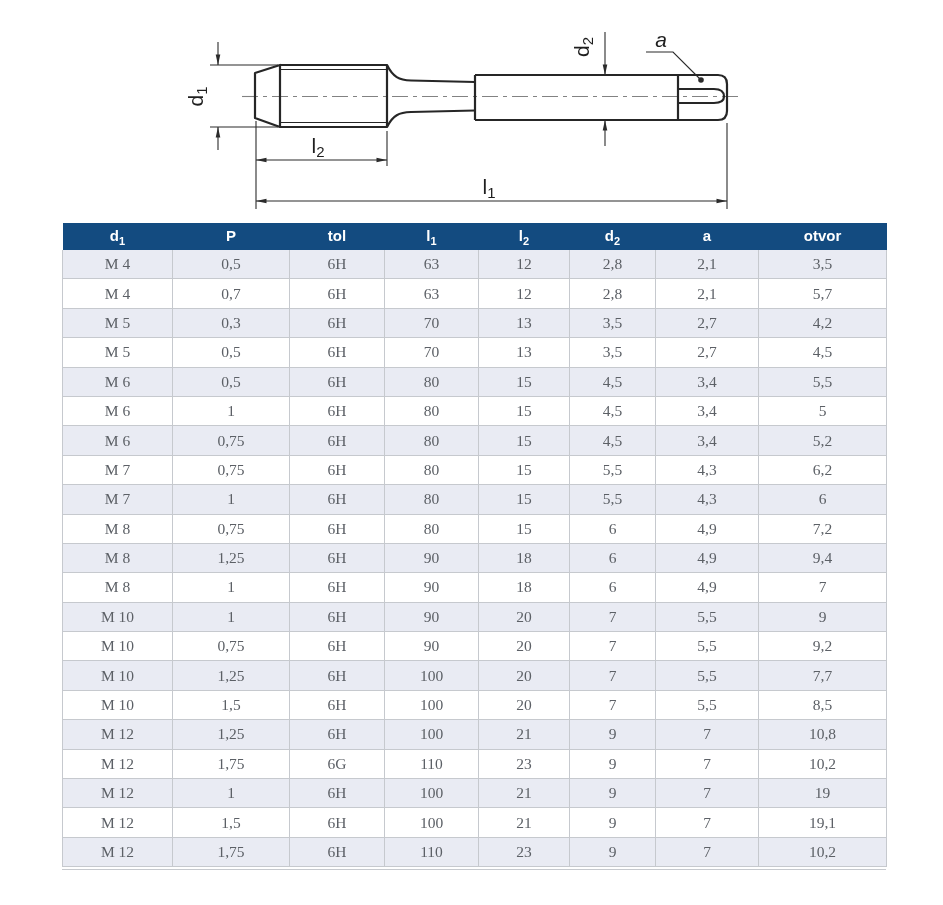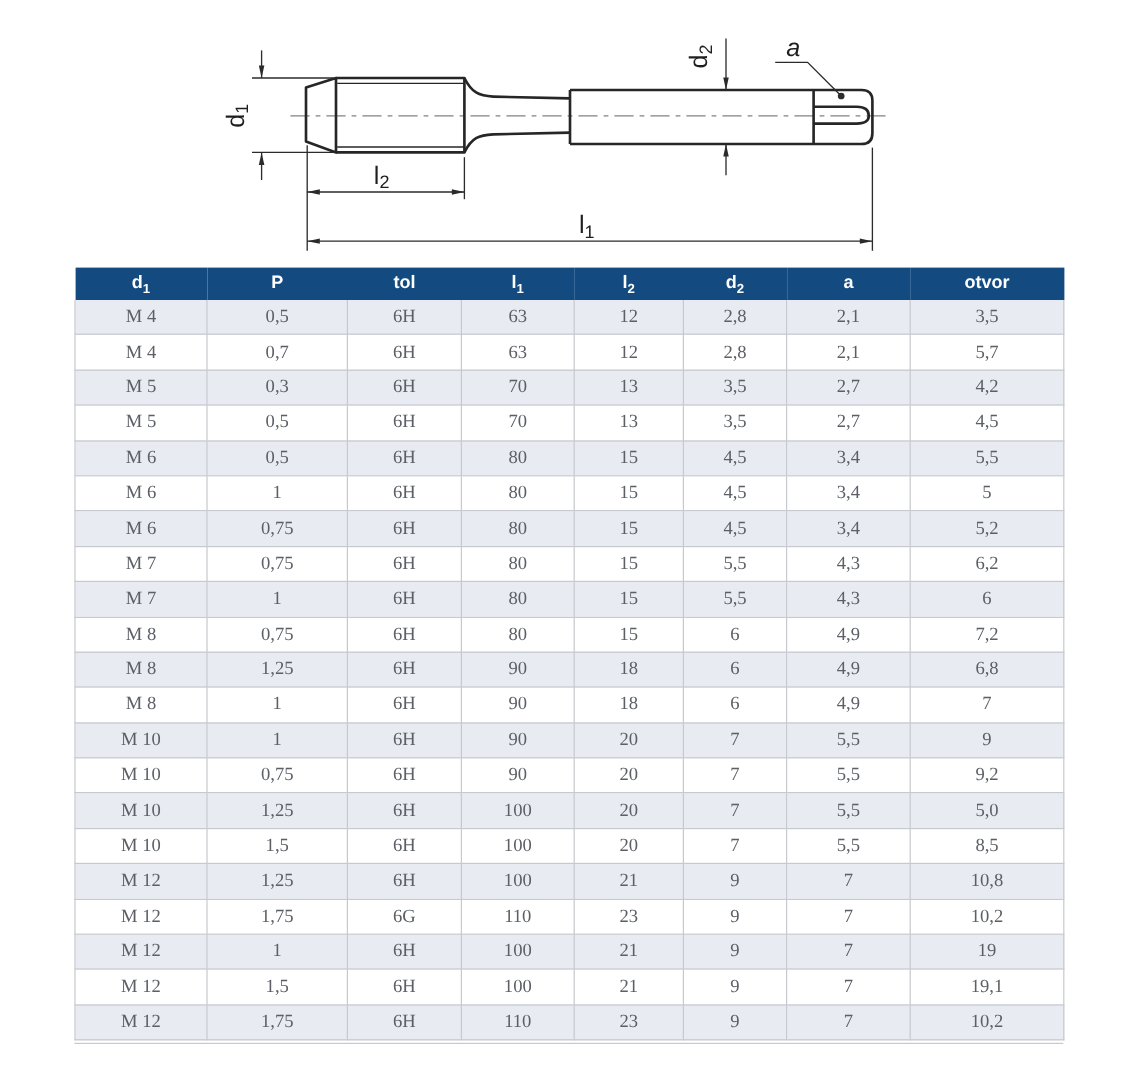--- a/index.html
+++ b/index.html
@@ -265,21 +265,21 @@
             <td>7,2</td>
           </tr>
           <tr class="alt">
             <td>M 8</td>
             <td>1,25</td>
             <td>6H</td>
             <td>90</td>
             <td>18</td>
             <td>6</td>
             <td>4,9</td>
-            <td>6,8</td>
+            <td>9,4</td>
           </tr>
           <tr>
             <td>M 8</td>
             <td>1</td>
             <td>6H</td>
             <td>90</td>
             <td>18</td>
             <td>6</td>
             <td>4,9</td>
             <td>7</td>
@@ -305,21 +305,21 @@
             <td>9,2</td>
           </tr>
           <tr class="alt">
             <td>M 10</td>
             <td>1,25</td>
             <td>6H</td>
             <td>100</td>
             <td>20</td>
             <td>7</td>
             <td>5,5</td>
-            <td>5,0</td>
+            <td>7,7</td>
           </tr>
           <tr>
             <td>M 10</td>
             <td>1,5</td>
             <td>6H</td>
             <td>100</td>
             <td>20</td>
             <td>7</td>
             <td>5,5</td>
             <td>8,5</td>

